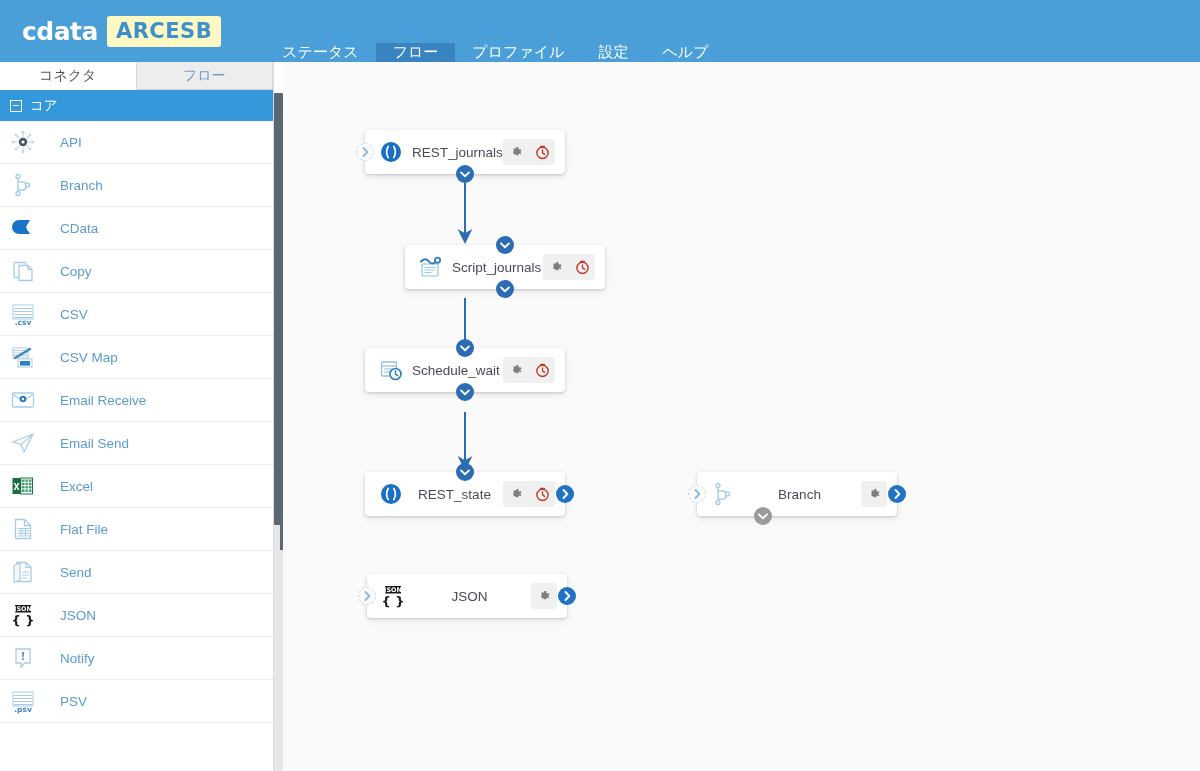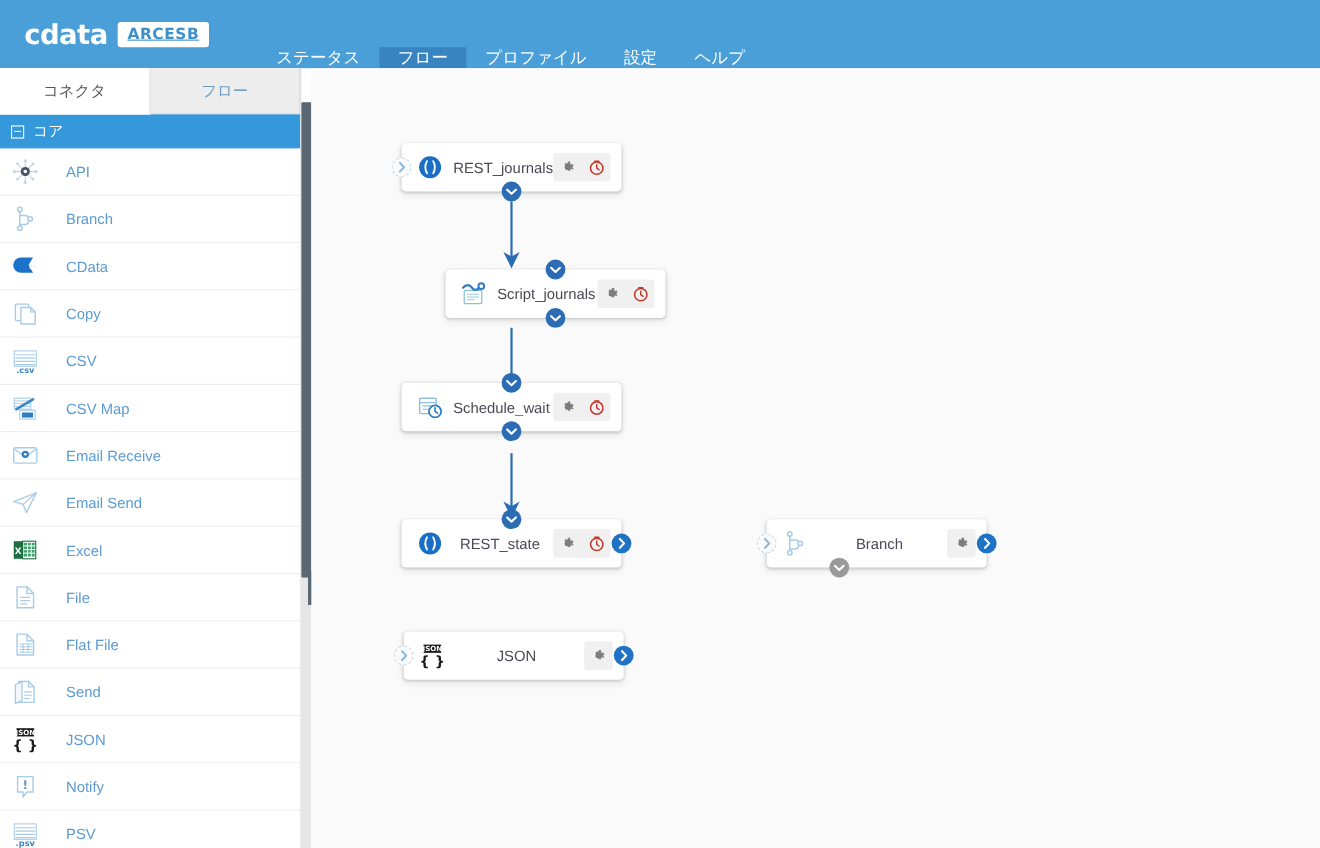--- a/index.html
+++ b/index.html
@@ -23,29 +23,28 @@
     gap: 9px;
   }
   .brand-cdata {
     color: #ffffff;
     font-size: 25px;
     font-weight: 700;
     letter-spacing: -0.5px;
     font-family: "DejaVu Sans", sans-serif;
   }
   .brand-badge {
-    background: #ffffff;
+    background: #fef9c3;
     color: #3e90cd;
-    font-size: 14px;
+    font-size: 21px;
     font-weight: 700;
     letter-spacing: 0.5px;
     padding: 3px 9px 4px 9px;
     border-radius: 3px;
     font-family: "DejaVu Sans", sans-serif;
-    text-decoration: underline;
   }
   .nav-items { display: flex; align-items: flex-end; margin-left: 26px; }
   .nav-item {
     display: flex; align-items: center;
     padding: 0 17px;
     color: #ffffff;
     font-size: 15px;
     cursor: pointer;
     white-space: nowrap;
   }
@@ -53,21 +52,21 @@
 
   
   #sidebar {
     position: absolute; top: 62px; left: 0;
     width: 274px; height: 709px;
     background: #ffffff;
     border-right: 1px solid #dcdcdc;
     overflow: hidden;
   }
   .side-tabs {
-    display: flex; height: 42px;
+    display: flex; height: 28px;
     background: #ededed;
     border-bottom: 1px solid #d2d2d2;
   }
   .side-tab {
     flex: 1;
     display: flex; align-items: center; justify-content: center;
     font-size: 14px;
     color: #6f9ec4;
     cursor: pointer;
     border-right: 1px solid #d8d8d8;
@@ -363,32 +362,20 @@
               <rect x="11.5" y="9.8" width="10" height="2.3"></rect>
               <rect x="11.5" y="13.1" width="10" height="2.3"></rect>
               <rect x="11.5" y="16.4" width="10" height="2.5"></rect>
             </g>
             <g stroke="#fff" stroke-width="0.9">
               <path d="M15 6.5v13M18.4 6.5v13"></path>
             </g>
           </svg>
         </span>
         <span class="conn-label">Excel</span>
-      </div>
-      <div class="conn-item">
-        <span class="conn-icon">
-          <svg width="26" height="26" viewBox="0 0 26 26">
-            <path d="M5.5 3.5h9l6 6v13h-15z" fill="#fff" stroke="#a9cce6" stroke-width="1.3" stroke-linejoin="round"></path>
-            <path d="M14.5 3.5v6h6" fill="none" stroke="#a9cce6" stroke-width="1.3"></path>
-            <g stroke="#a9cce6" stroke-width="1.1">
-              <path d="M8.5 13h9M8.5 16h9M8.5 19h6"></path>
-            </g>
-          </svg>
-        </span>
-        <span class="conn-label">File</span>
       </div>
       <div class="conn-item">
         <span class="conn-icon">
           <svg width="26" height="26" viewBox="0 0 26 26">
             <path d="M5.5 3.5h9l6 6v13h-15z" fill="#fff" stroke="#a9cce6" stroke-width="1.3" stroke-linejoin="round"></path>
             <path d="M14.5 3.5v6h6" fill="none" stroke="#a9cce6" stroke-width="1.3"></path>
             <g stroke="#a9cce6" stroke-width="1">
               <path d="M7.5 12.5h12M7.5 15h12M7.5 17.5h12M7.5 20h12M11 12.5v7.5M15.5 12.5v7.5"></path>
             </g>
           </svg>

